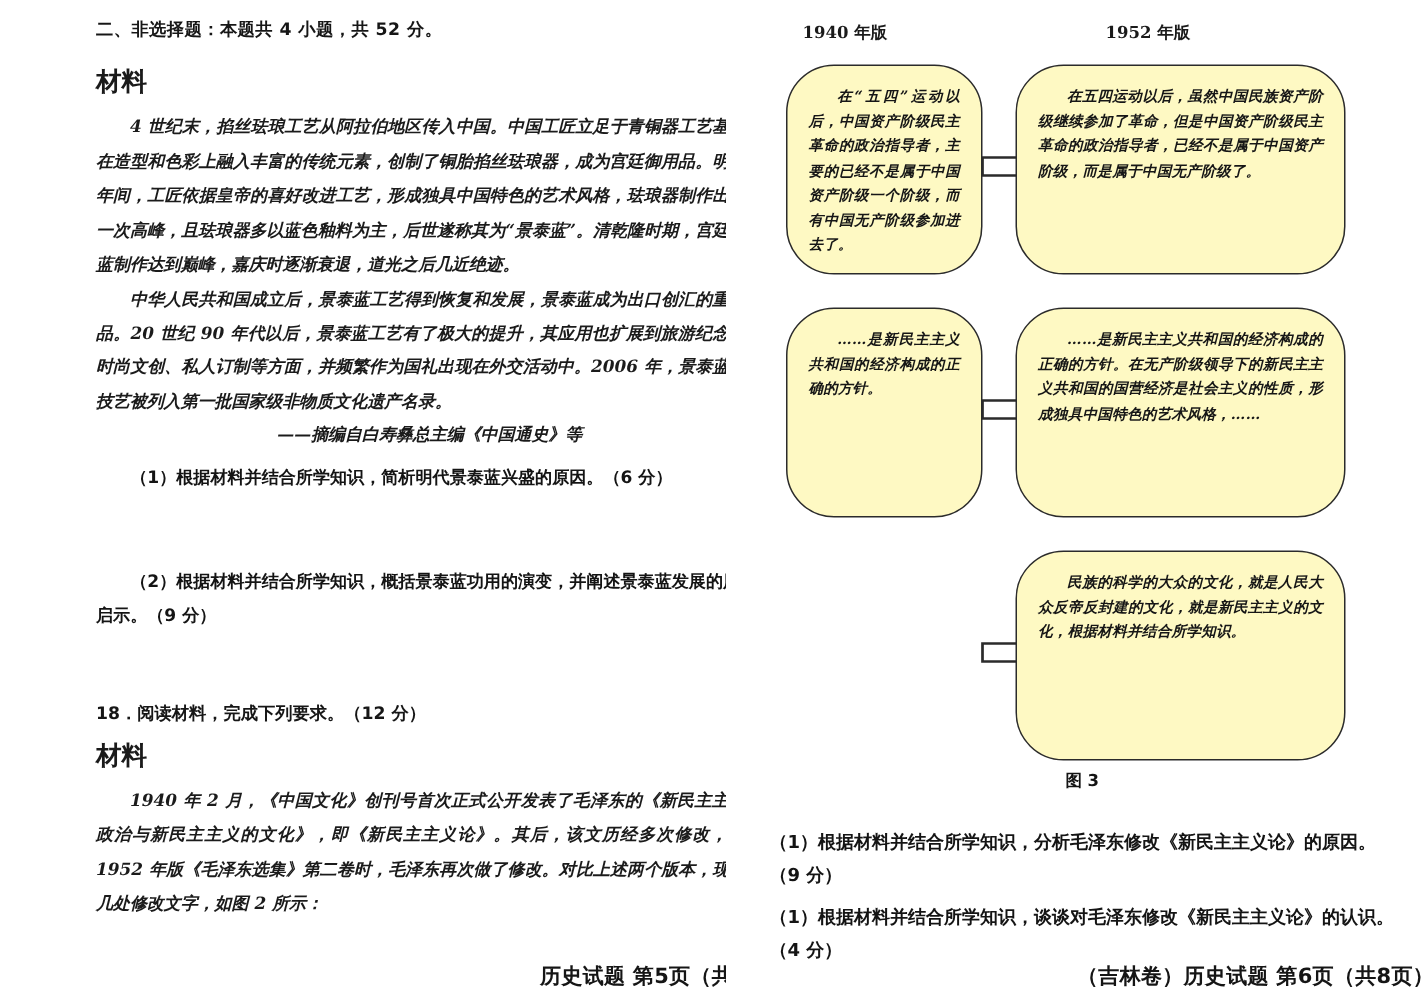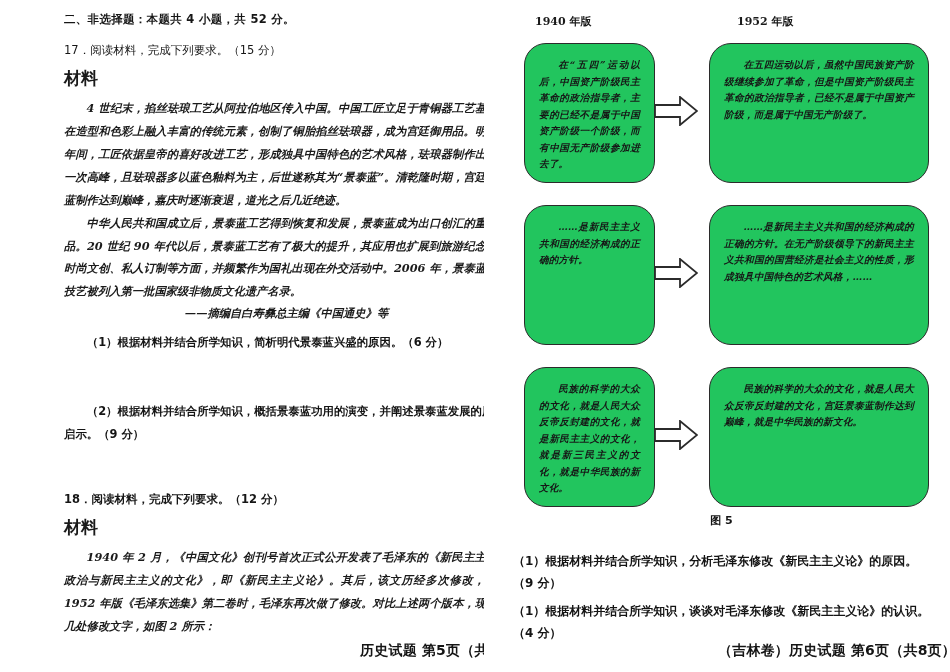--- a/index.html
+++ b/index.html
@@ -149,26 +149,26 @@
     width: 463px;
   }
   .row-1 { top: 43px;  height: 140px; }
   .row-2 { top: 205px; height: 140px; }
   .row-3 { top: 367px; height: 140px; }
 
   .box {
     position: absolute;
     box-sizing: border-box;
     border: 1.6px solid #2b2b2b;
-    border-radius: 22px;
-    background: #22c55e;
+    border-radius: 32px;
+    background: #fef9c3;
     padding: 13px 14px 10px 14px;
   }
   .box-left  { left: 37px;  width: 131px; }
-  .box-right { left: 222px; width: 220px; }
+  .box-right { left: 190px; width: 220px; }
 
   .row-1 .box, .row-2 .box, .row-3 .box { height: 140px; }
 
   .box p {
     margin: 0;
     font-size: 9.6px;
     line-height: 1.72;
     text-indent: 2em;
     text-align: justify;
     text-justify: inter-ideograph;
@@ -215,21 +215,20 @@
 
 </style>
 </head>
 <body>
 
 <div class="page page-left">
   <div class="lp-inner">
 
     <p class="sec-head">二、非选择题：本题共 4 小题，共 52 分。</p>
 
-    <p class="q-head">17．阅读材料，完成下列要求。（15 分）</p>
 
     <p class="mat-label">材料</p>
 
     <p class="para">4 世纪末，掐丝珐琅工艺从阿拉伯地区传入中国。中国工匠立足于青铜器工艺基础，在造型和色彩上融入丰富的传统元素，创制了铜胎掐丝珐琅器，成为宫廷御用品。明景泰年间，工匠依据皇帝的喜好改进工艺，形成独具中国特色的艺术风格，珐琅器制作出现第一次高峰，且珐琅器多以蓝色釉料为主，后世遂称其为“景泰蓝”。清乾隆时期，宫廷景泰蓝制作达到巅峰，嘉庆时逐渐衰退，道光之后几近绝迹。</p>
 
     <p class="para">中华人民共和国成立后，景泰蓝工艺得到恢复和发展，景泰蓝成为出口创汇的重要商品。20 世纪 90 年代以后，景泰蓝工艺有了极大的提升，其应用也扩展到旅游纪念品、时尚文创、私人订制等方面，并频繁作为国礼出现在外交活动中。2006 年，景泰蓝制作技艺被列入第一批国家级非物质文化遗产名录。</p>
 
     <p class="source">——摘编自白寿彝总主编《中国通史》等</p>
 
     <p class="subq">（1）根据材料并结合所学知识，简析明代景泰蓝兴盛的原因。（6 分）</p>
@@ -285,37 +284,34 @@
           <svg viewBox="0 0 44 30" xmlns="http://www.w3.org/2000/svg">
             <polygon points="1,9 26,9 26,1 43,15 26,29 26,21 1,21" fill="#ffffff" stroke="#2b2b2b" stroke-width="1.8" stroke-linejoin="miter"></polygon>
           </svg>
         </div>
         <div class="box box-right">
           <p>……是新民主主义共和国的经济构成的正确的方针。在无产阶级领导下的新民主主义共和国的国营经济是社会主义的性质，形成独具中国特色的艺术风格，……</p>
         </div>
       </div>
 
       <div class="row row-3">
-        <div class="box box-left">
-          <p>民族的科学的大众的文化，就是人民大众反帝反封建的文化，就是新民主主义的文化，就是新三民主义的文化，就是中华民族的新文化。</p>
-        </div>
         <div class="arrow">
           <svg viewBox="0 0 44 30" xmlns="http://www.w3.org/2000/svg">
             <polygon points="1,9 26,9 26,1 43,15 26,29 26,21 1,21" fill="#ffffff" stroke="#2b2b2b" stroke-width="1.8" stroke-linejoin="miter"></polygon>
           </svg>
         </div>
         <div class="box box-right">
-          <p>民族的科学的大众的文化，就是人民大众反帝反封建的文化，宫廷景泰蓝制作达到巅峰，就是中华民族的新文化。</p>
+          <p>民族的科学的大众的文化，就是人民大众反帝反封建的文化，就是新民主主义的文化，根据材料并结合所学知识。</p>
         </div>
       </div>
 
     </div>
 
     <div class="fig-label">
-      <span>图 5</span>
+      <span>图 3</span>
     </div>
 
     <p class="rq rq-1">（1）根据材料并结合所学知识，分析毛泽东修改《新民主主义论》的原因。（9 分）</p>
 
     <p class="rq rq-2">（1）根据材料并结合所学知识，谈谈对毛泽东修改《新民主主义论》的认识。（4 分）</p>
 
   </div>
 
   <div class="footer">（吉林卷）历史试题  第6页（共8页）</div>
 </div>

